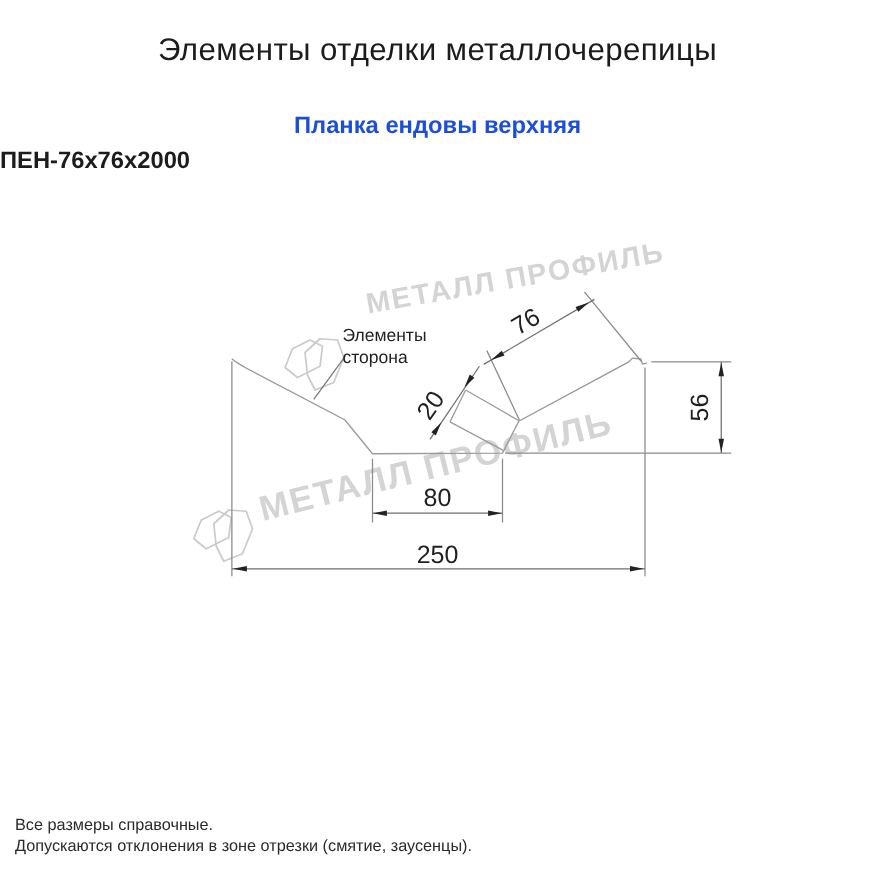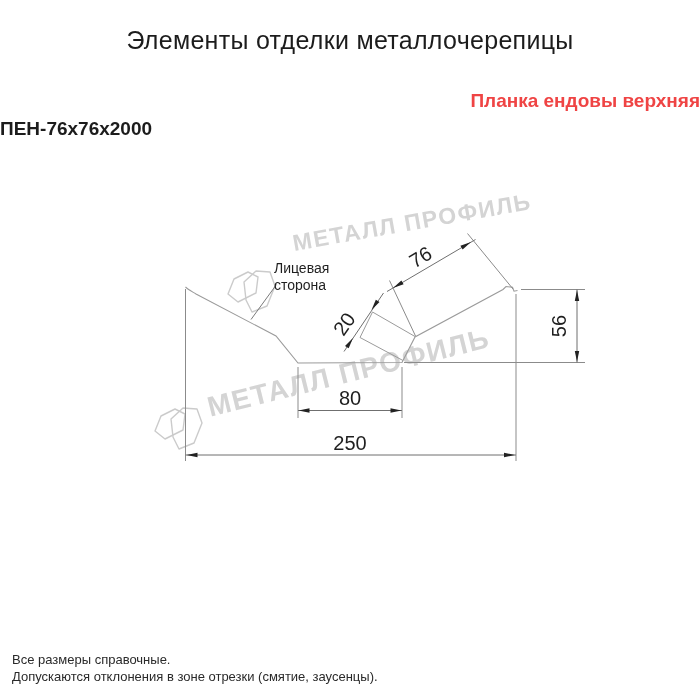--- a/index.html
+++ b/index.html
@@ -6,22 +6,22 @@
   body{
     position:relative;width:700px;height:700px;overflow:hidden;
     font-family:"Liberation Sans","DejaVu Sans",sans-serif;color:#1f1f1f;
   }
   .abs{position:absolute;}
   .page-title{
     left:0;right:0;top:26px;text-align:center;
     font-size:25px;font-weight:normal;letter-spacing:.3px;color:#1c1c1c;
   }
   .product-name{
-    left:0;right:0;top:90px;text-align:right;
-    font-size:19px;font-weight:bold;color:#ef4444;
+    left:0;right:0;top:90px;text-align:center;
+    font-size:19px;font-weight:bold;color:#1d4ed8;
   }
   .product-code{
     left:0;right:0;top:118px;
     font-size:19px;font-weight:bold;color:#1c1c1c;
   }
   .wm{
     position:absolute;color:#d4d4d4;font-weight:bold;white-space:nowrap;
     letter-spacing:1.5px;transform-origin:0 50%;user-select:none;
   }
   .wm1{left:293px;top:230px;font-size:23px;transform:rotate(-10deg);}
@@ -93,15 +93,15 @@
   <path class="ext" d="M 185.5,289 L 185.5,461 M 516,294 L 516,461"></path>
   <path class="dim" d="M 185.5,455 L 516,455"></path>
   <polygon class="arrow" points="0,0 11,2.2 11,-2.2" transform="translate(186.5,455)"></polygon>
   <polygon class="arrow" points="0,0 11,2.2 11,-2.2" transform="translate(515,455) rotate(180)"></polygon>
   <text class="dimtext" text-anchor="middle" x="350" y="450">250</text>
 </svg>
 
 <div class="abs page-title">Элементы отделки металлочерепицы</div>
 <div class="abs product-name">Планка ендовы верхняя</div>
 <div class="abs product-code">ПЕН-76x76x2000</div>
-<div class="abs face-label">Лицевая сторона</div>
+<div class="abs face-label">Элементы сторона</div>
 <div class="abs footer l1">Все размеры справочные.</div>
 <div class="abs footer l2">Допускаются отклонения в зоне отрезки (смятие, заусенцы).</div>
 
 </body></html>

